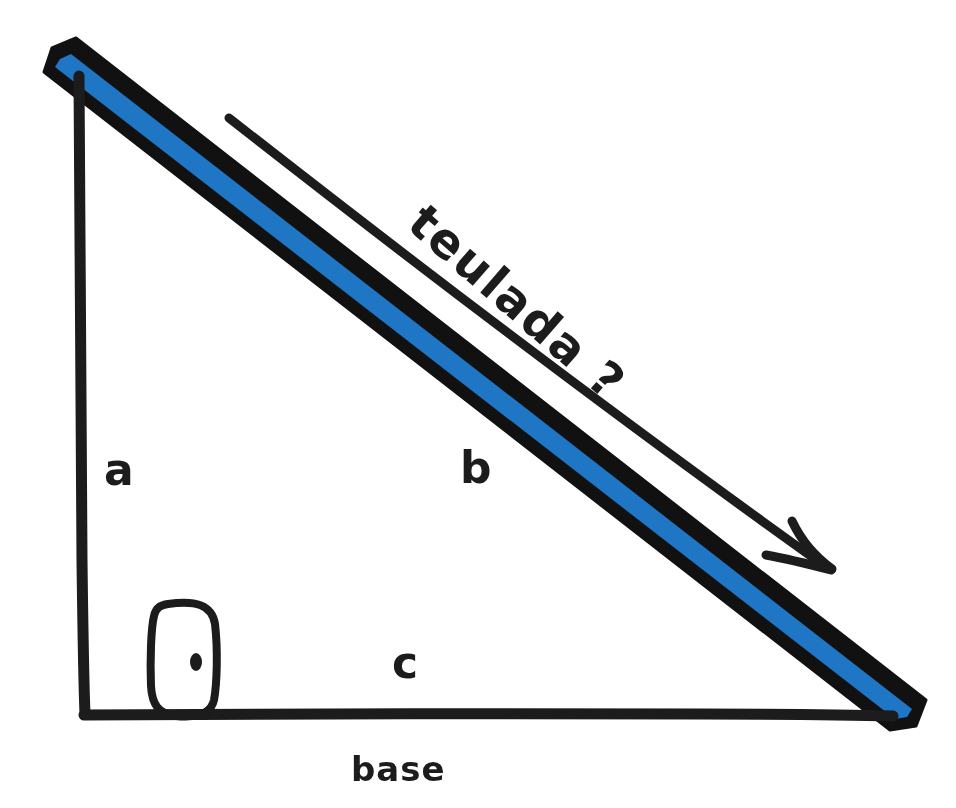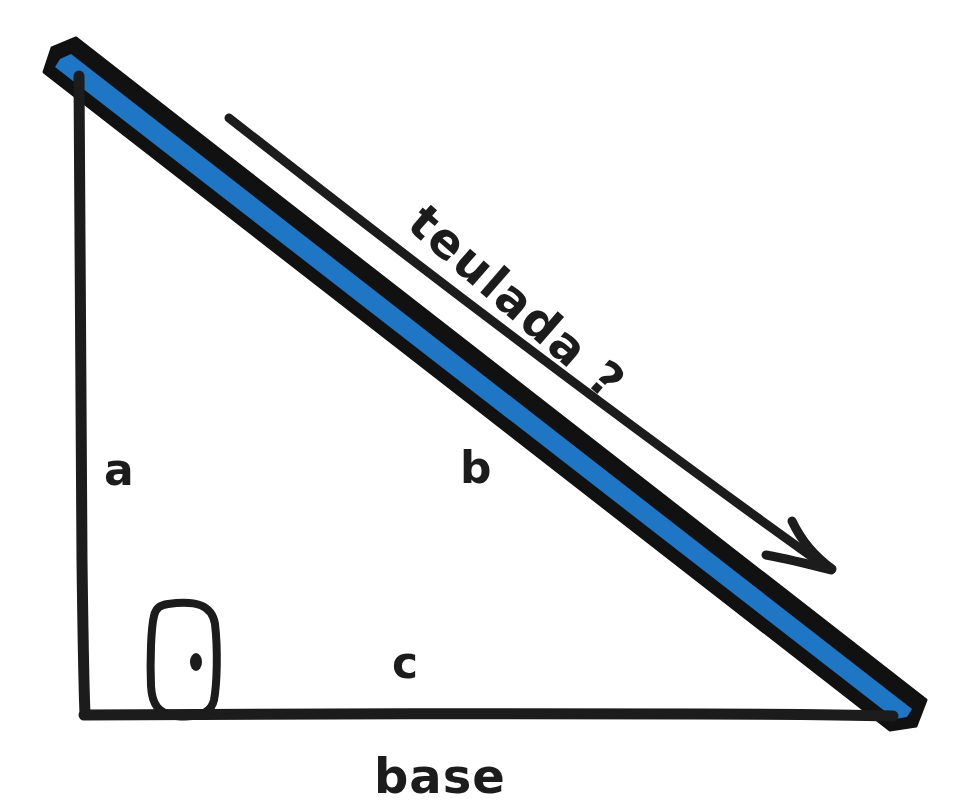--- a/index.html
+++ b/index.html
@@ -44,23 +44,23 @@
     left: 460px;
     top: 446px;
     font-size: 44px;
   }
   #label-c {
     left: 392px;
     top: 641px;
     font-size: 44px;
   }
   #label-base {
-    left: 374px;
+    left: 351px;
     top: 752px;
-    font-size: 48px;
+    font-size: 34px;
     letter-spacing: 1px;
   }
   #label-teulada {
     left: 432px;
     top: 196px;
     font-size: 48px;
     transform: rotate(41deg);
     transform-origin: 0 0;
     letter-spacing: 2px;
   }

